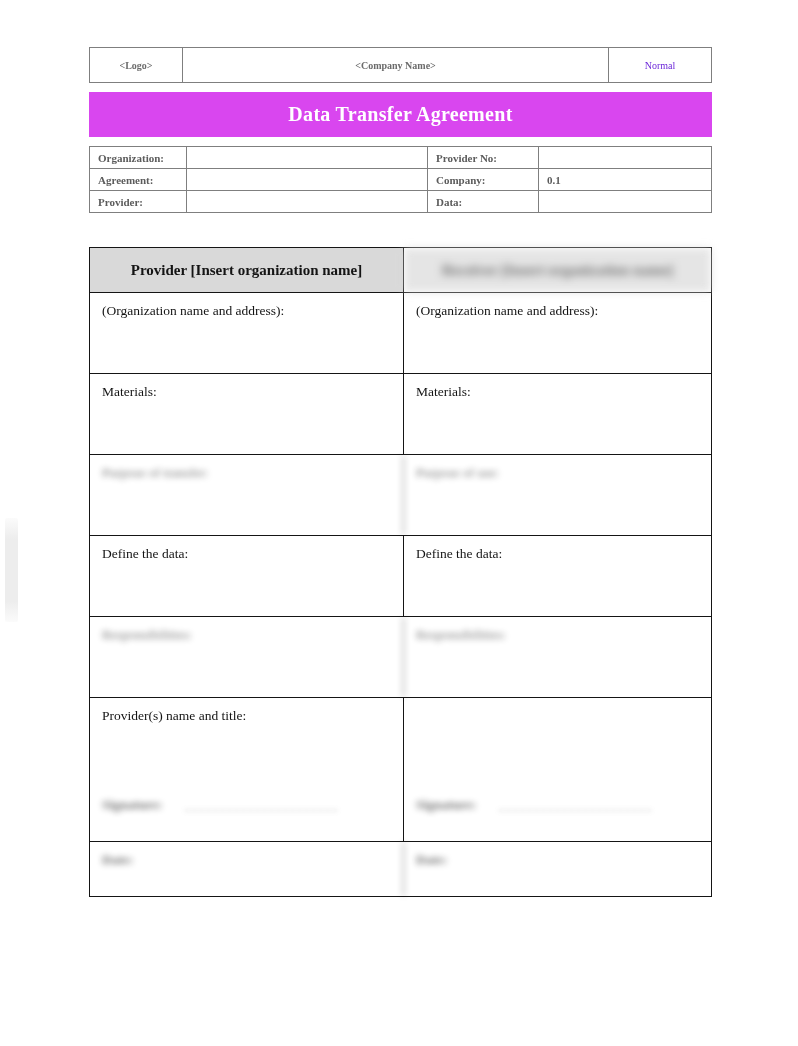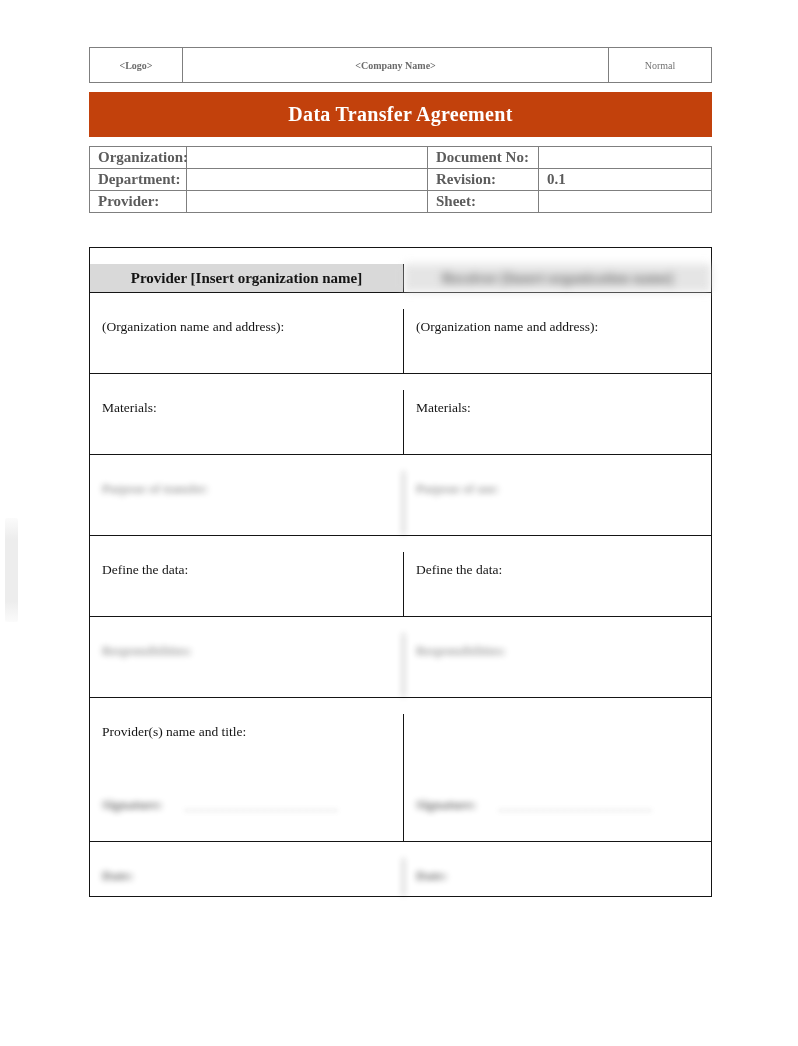--- a/index.html
+++ b/index.html
@@ -12,44 +12,44 @@
               background:linear-gradient(180deg,#fbfbfb,#ededed 20%,#ededed 80%,#fbfbfb);
               border-radius:2px; }
 
   
   .hdr { position:absolute; left:89px; top:47px; width:623px; height:36px;
          display:flex; border:1px solid #7f7f7f; }
   .hdr .cell { display:flex; align-items:center; justify-content:center;
                font-size:10px; color:#6b6b6b; }
   .hdr .logo { width:93px; border-right:1px solid #7f7f7f; font-weight:bold; }
   .hdr .company { flex:1; border-right:1px solid #7f7f7f; font-weight:bold; }
-  .hdr .classification { width:102px; color:#737373; }
+  .hdr .classification { width:102px; color:#6d28d9; }
 
   
   .title-bar { position:absolute; left:89px; top:92px; width:623px; height:45px;
-               background:#c2410c; color:#ffffff; display:flex; align-items:center;
+               background:#d946ef; color:#ffffff; display:flex; align-items:center;
                justify-content:center; font-size:20px; font-weight:bold; letter-spacing:.3px; }
 
   
   .meta { position:absolute; left:89px; top:146px; width:623px;
           border:1px solid #7f7f7f; border-bottom:none; }
   .meta-row { display:flex; height:22px; border-bottom:1px solid #7f7f7f; }
   .meta-row > div { display:flex; align-items:center; padding-left:8px;
-                    font-size:15px; font-weight:bold; color:#5c5c5c; }
+                    font-size:11px; font-weight:bold; color:#5c5c5c; }
   .m-l1 { width:97px; border-right:1px solid #7f7f7f; }
   .m-v1 { width:241px; border-right:1px solid #7f7f7f; }
   .m-l2 { width:111px; border-right:1px solid #7f7f7f; }
   .m-v2 { flex:1; }
 
   
   .main { position:absolute; left:89px; top:247px; width:623px;
           border:1.5px solid #151515; background:#fff; }
   .mrow { display:flex; border-bottom:1.5px solid #151515; }
   .mrow:last-child { border-bottom:none; }
-  .mcell { padding:10px 12px 0 12px; font-size:13.5px; color:#141414;margin-top:16px; }
+  .mcell { padding:10px 12px 0 12px; font-size:13.5px; color:#141414; }
   .mcell.left { width:314px; border-right:1.5px solid #151515; }
   .mcell.right { flex:1; }
   .head-row { height:45px; }
   .head-row .mcell { display:flex; align-items:center; justify-content:center;
                      background:#d9d9d9; font-size:15px; font-weight:bold; padding:0 8px; }
   .body-row { height:81px; }
   .sig-row { height:144px; }
   .sig-row .mcell { display:flex; flex-direction:column;gap:36px; }
   .sig-line-wrap { margin-top:auto; margin-bottom:28px; display:flex; align-items:baseline; }
   .sig-label { font-weight:bold; }
@@ -74,33 +74,33 @@
     <div class="cell company">&lt;Company Name&gt;</div>
     <div class="cell classification">Normal</div>
   </div>
 
   <div class="title-bar">Data Transfer Agreement</div>
 
   <div class="meta">
     <div class="meta-row">
       <div class="m-l1">Organization:</div>
       <div class="m-v1"></div>
-      <div class="m-l2">Document No:</div>
+      <div class="m-l2">Provider No:</div>
       <div class="m-v2"></div>
     </div>
     <div class="meta-row">
-      <div class="m-l1">Department:</div>
+      <div class="m-l1">Agreement:</div>
       <div class="m-v1"></div>
-      <div class="m-l2">Revision:</div>
+      <div class="m-l2">Company:</div>
       <div class="m-v2">0.1</div>
     </div>
     <div class="meta-row">
       <div class="m-l1">Provider:</div>
       <div class="m-v1"></div>
-      <div class="m-l2">Sheet:</div>
+      <div class="m-l2">Data:</div>
     </div>
   </div>
 
   <div class="main">
 
     <div class="mrow head-row">
       <div class="mcell left">Provider [Insert organization name]</div>
       <div class="mcell right blur-head">Receiver [Insert organization name]</div>
     </div>
 

